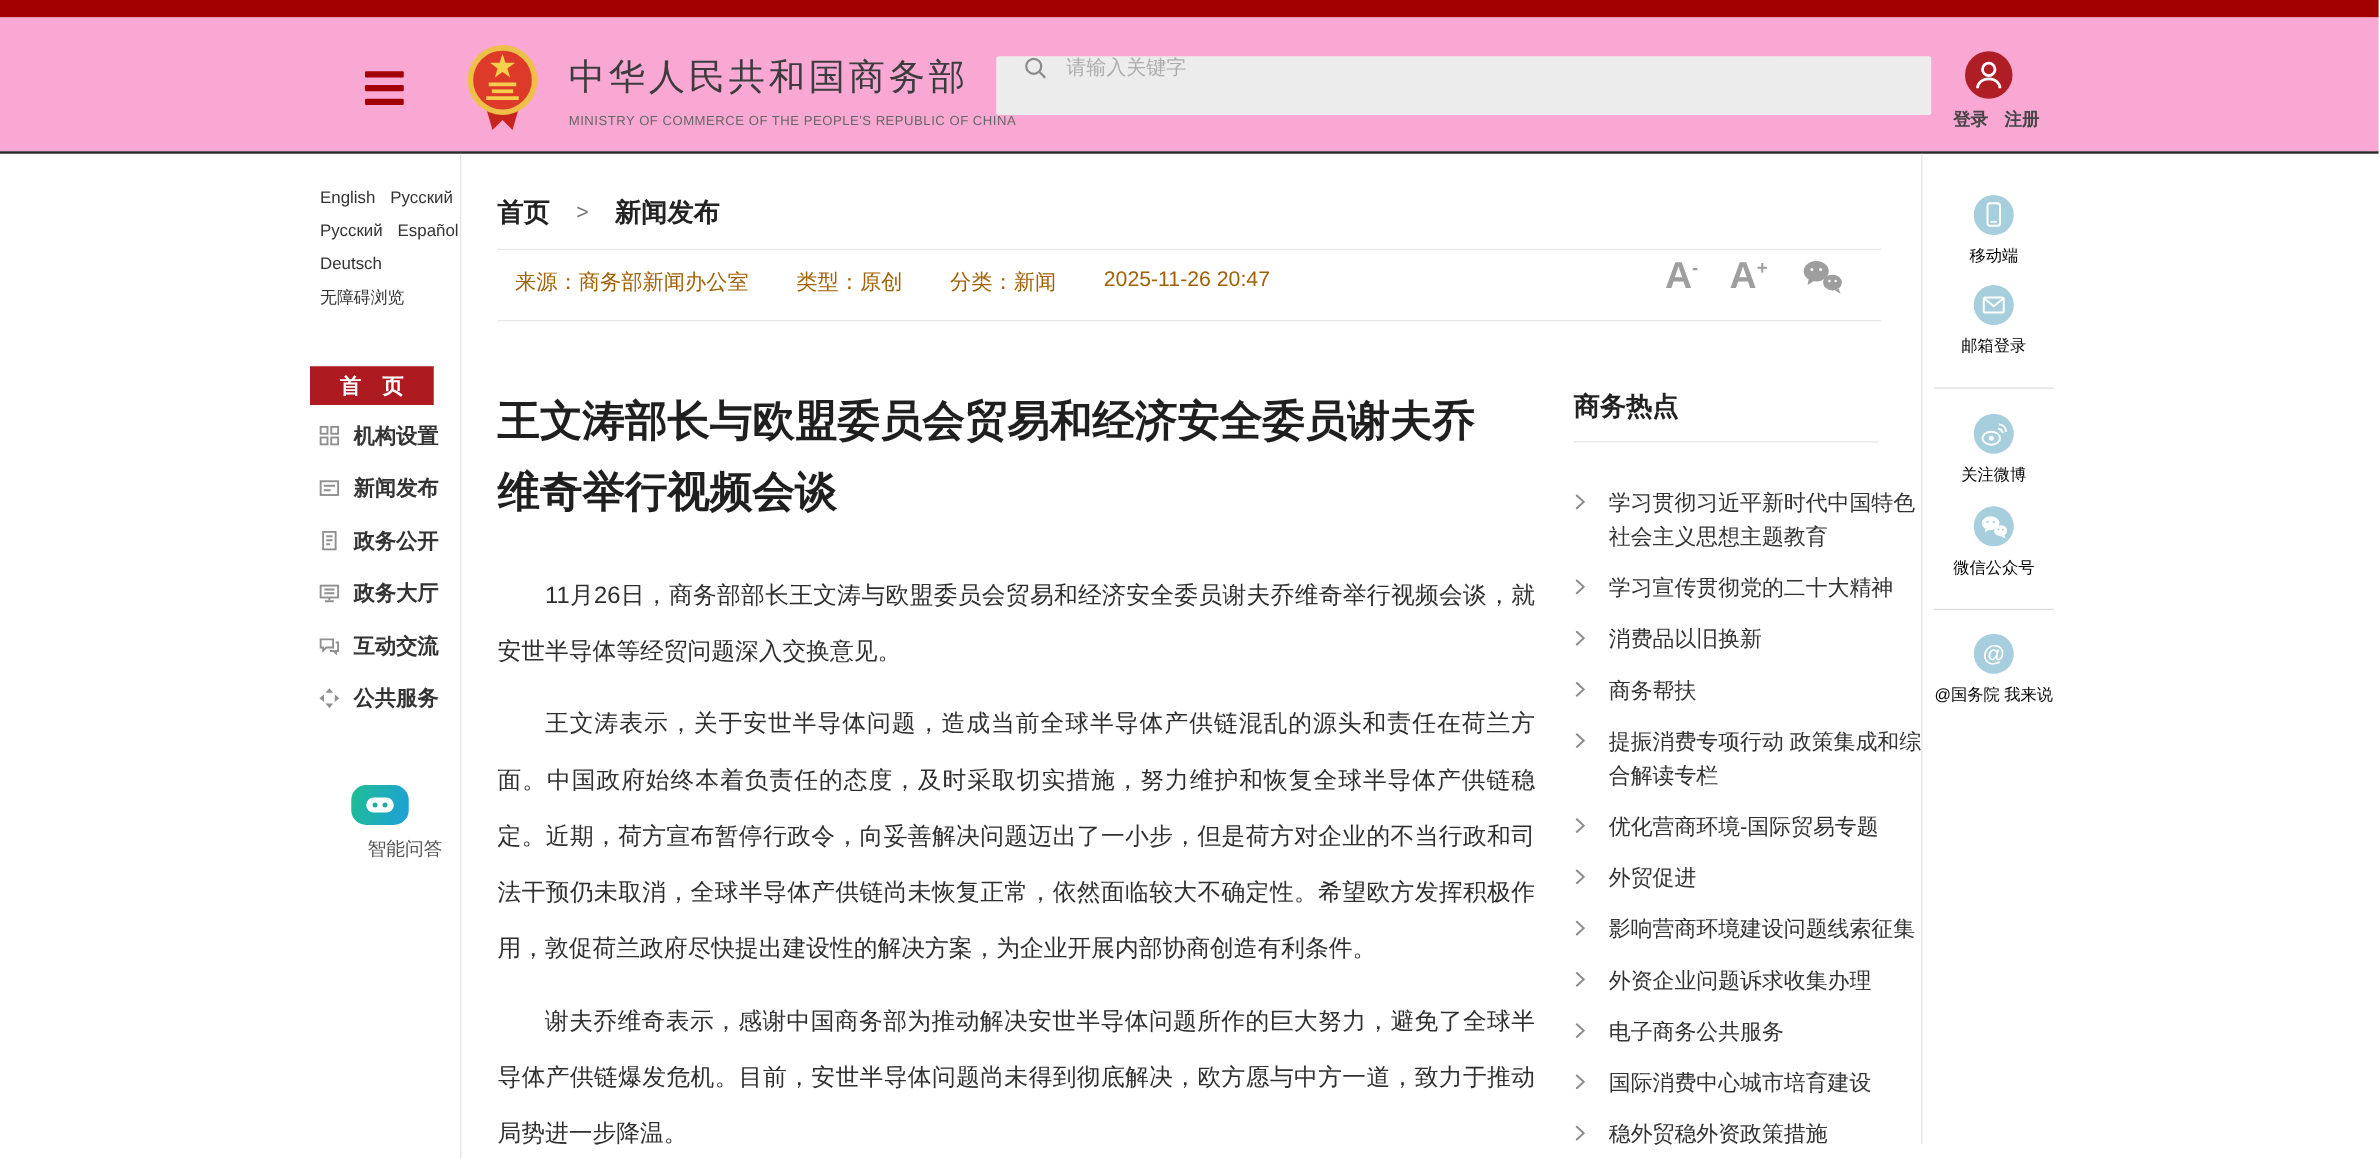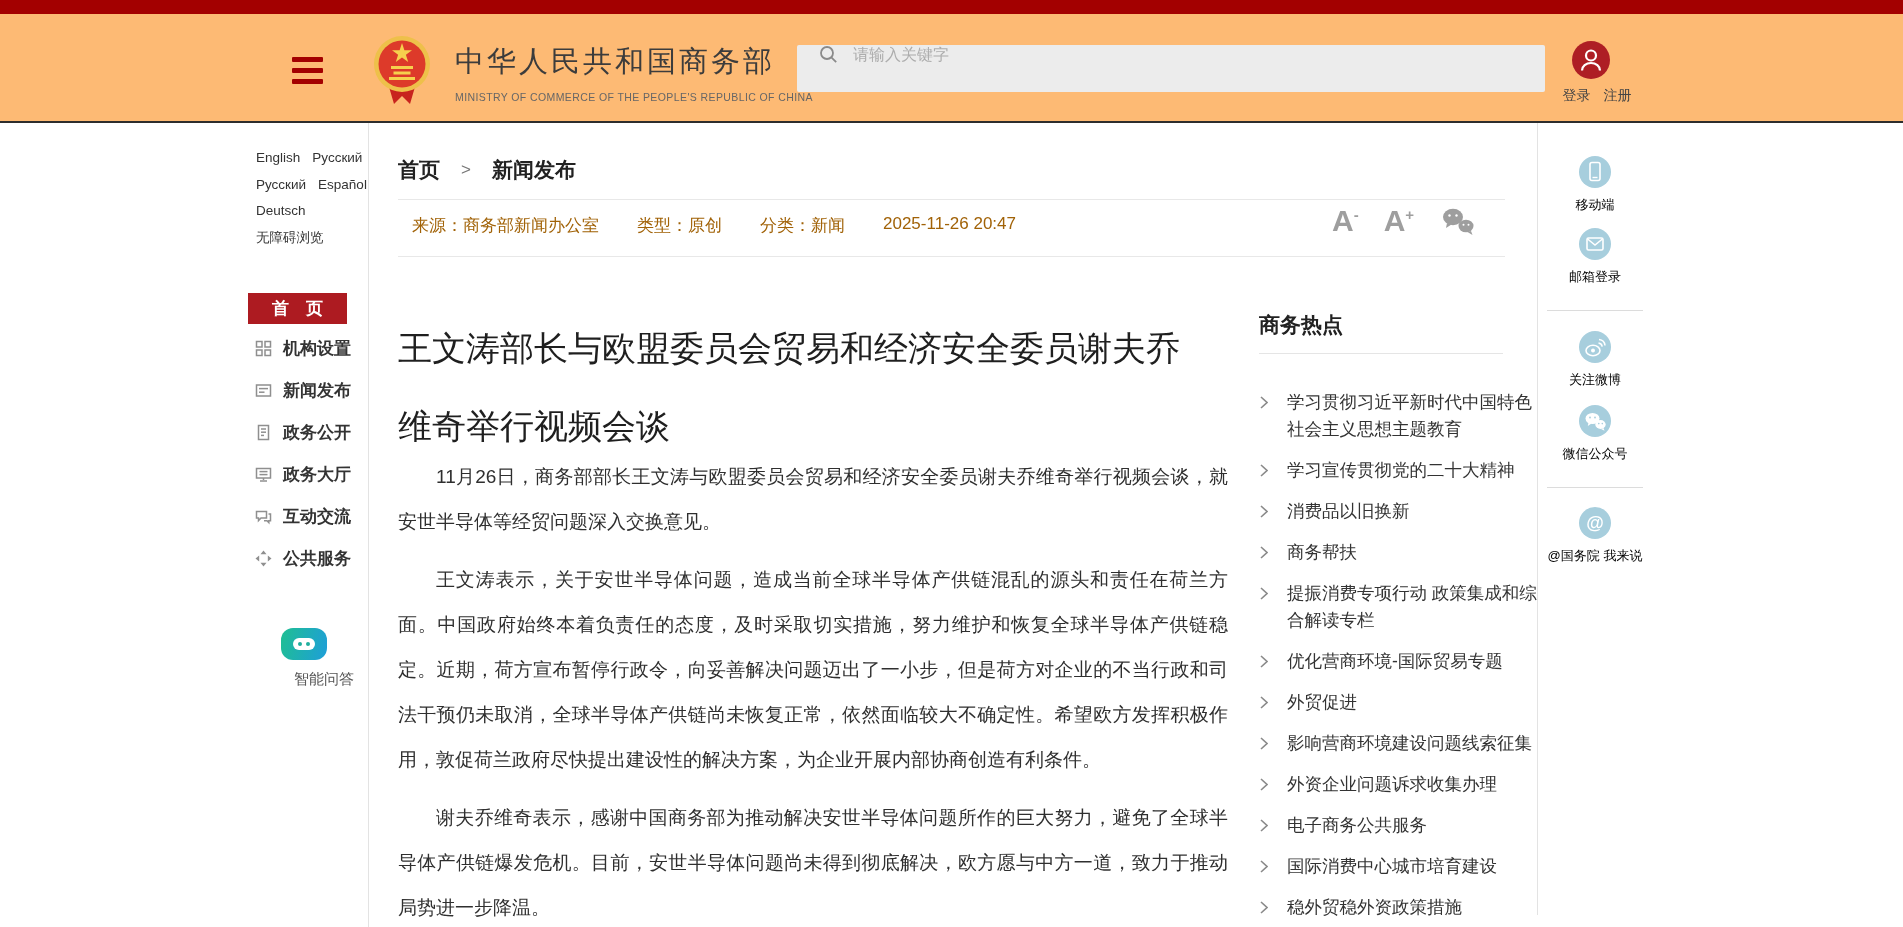--- a/index.html
+++ b/index.html
@@ -6,34 +6,34 @@
   body{
     width:1903px;height:927px;position:relative;overflow:hidden;
     background:#ffffff;
     font-family:"Liberation Sans","DejaVu Sans",sans-serif;
     color:#333;
   }
   
   .topbar{position:absolute;top:0;left:0;width:1903px;height:14px;background:#a30000;}
 
   
-  .header{position:absolute;top:14px;left:0;width:1903px;height:107px;background:#fdba74;}
+  .header{position:absolute;top:14px;left:0;width:1903px;height:107px;background:#f9a8d4;}
   .hamburger{position:absolute;left:292px;top:43px;width:31px;height:27px;cursor:pointer;}
   .hamburger span{display:block;width:31px;height:5px;background:#a30000;border-radius:1px;margin-bottom:6px;}
   .emblem{position:absolute;left:372px;top:20px;width:60px;height:74px;}
   .brand{position:absolute;left:455px;top:28px;}
   .site-title{font-size:29px;letter-spacing:3px;color:#3c3c3c;white-space:nowrap;}
   .site-subtitle{font-size:10.5px;color:#666;letter-spacing:0.4px;margin-top:9px;white-space:nowrap;}
   .search{position:absolute;left:797px;top:31px;width:748px;height:47px;background:#ececec;border-radius:2px;display:flex;align-items:flex-start;}
   .search svg{margin-left:22px;flex:0 0 auto;}
   .search input{border:0;background:transparent;outline:none;font-size:16px;color:#333;margin-left:13px;width:640px;font-family:inherit;}
   .search input::placeholder{color:#adadad;}
   .login-circle{position:absolute;left:1572px;top:27px;width:38px;height:38px;border-radius:50%;background:#ae1e24;cursor:pointer;}
   .login-links{position:absolute;left:1552px;top:73px;width:90px;display:flex;justify-content:center;gap:13px;font-size:14px;color:#444;}
-  .login-links a{color:#444;text-decoration:none;cursor:pointer;}
+  .login-links a{color:#444;text-decoration:none;cursor:pointer;font-weight:bold;}
   .header-rule{position:absolute;top:121px;left:0;width:1903px;height:2px;background:#2d2d2d;}
 
   
   .content{position:absolute;top:123px;left:0;width:1903px;height:804px;}
   .vline{position:absolute;width:1px;background:#e3e3e3;}
   .vline-left{left:368px;top:0;height:804px;}
   .vline-right{left:1537px;top:0;height:792px;}
 
   
   .langs{position:absolute;left:256px;top:22px;font-size:13.5px;line-height:26.5px;color:#333;}
@@ -55,21 +55,21 @@
   .breadcrumb{position:absolute;left:398px;top:33px;font-size:21px;font-weight:bold;color:#222;display:flex;align-items:center;}
   .breadcrumb a{color:#222;text-decoration:none;cursor:pointer;}
   .breadcrumb .sep{color:#777;font-weight:400;font-size:17px;margin:0 21px;}
   .rule{position:absolute;left:398px;width:1107px;height:1px;background:#e8e8e8;}
   .rule1{top:76px;} .rule2{top:133px;}
   .meta{position:absolute;left:412px;top:91px;display:flex;gap:38px;font-size:17px;color:#a16207;}
   .meta-tools{position:absolute;left:1332px;top:83px;display:flex;align-items:center;gap:25px;color:#9e9e9e;}
   .font-btn{font-size:30px;font-weight:600;color:#9e9e9e;cursor:pointer;line-height:1;}
   .font-btn sup{font-size:15px;font-weight:700;}
   .share-btn{cursor:pointer;display:flex;align-items:center;}
-  .art-title{position:absolute;left:398px;top:163px;width:806px;font-size:34px;font-weight:normal;color:#1f1f1f;line-height:78px;}
+  .art-title{position:absolute;left:398px;top:163px;width:806px;font-size:34px;font-weight:bold;color:#1f1f1f;line-height:57px;}
   .art-body{position:absolute;left:398px;top:331px;width:830px;}
   .art-body p{margin:0 0 13px 0;font-size:19px;line-height:45px;color:#2f2f2f;text-indent:2em;text-align:justify;}
 
   
   .hot-title{position:absolute;left:1259px;top:188px;font-size:21px;font-weight:bold;color:#222;}
   .hot-rule{position:absolute;left:1259px;top:230px;width:244px;height:1px;background:#e5e5e5;}
   .hot-list{position:absolute;left:1259px;top:266px;width:280px;}
   .hot-item{position:relative;padding-left:28px;margin-bottom:14px;cursor:pointer;}
   .hot-item .chev{position:absolute;left:1px;top:6px;}
   .hot-item .txt{display:block;width:252px;font-size:17.5px;line-height:27px;color:#333;}

